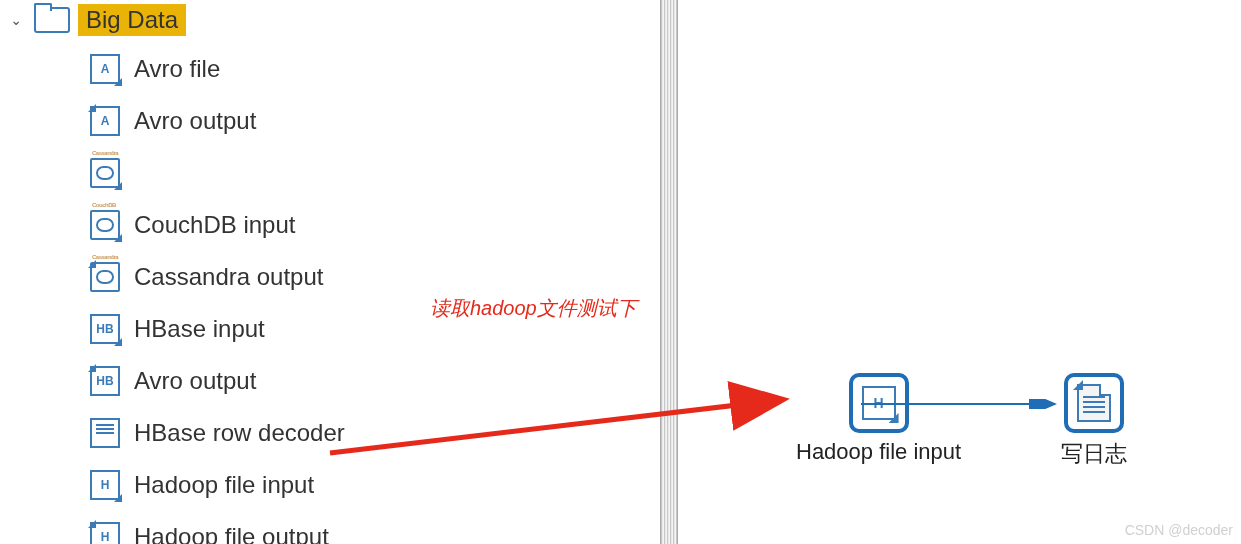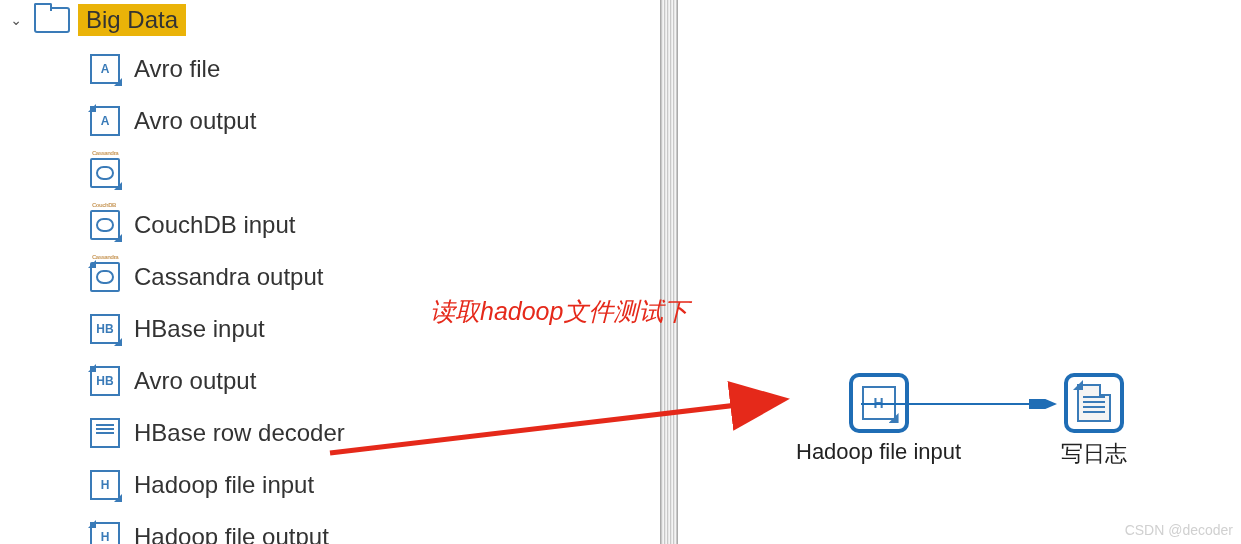--- a/index.html
+++ b/index.html
@@ -169,21 +169,21 @@
       position: absolute;
       color: #f0f0f0;
       font-size: 42px;
       font-weight: bold;
       white-space: nowrap;
     }
     .annotation {
       position: absolute;
       color: #e5291a;
       font-style: italic;
-      font-size: 25px;
+      font-size: 20px;
       left: 430px;
       top: 295px;
       text-align: right;
     }
     .arrow-svg {
       position: absolute;
       left: 325px;
       top: 295px;
       width: 480px;
       height: 180px;

